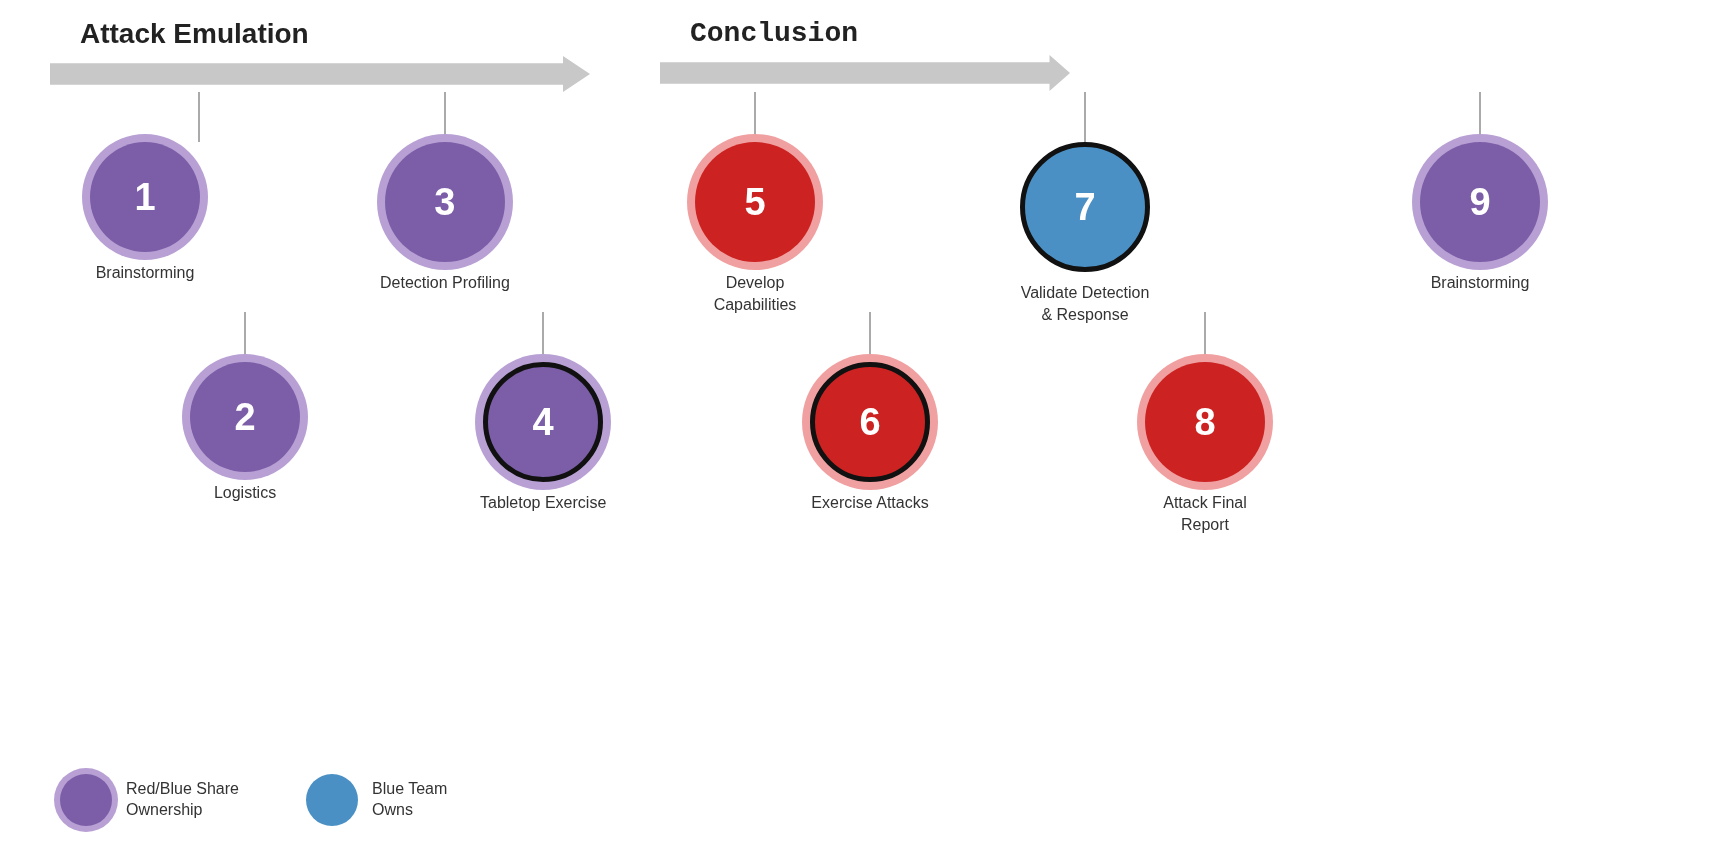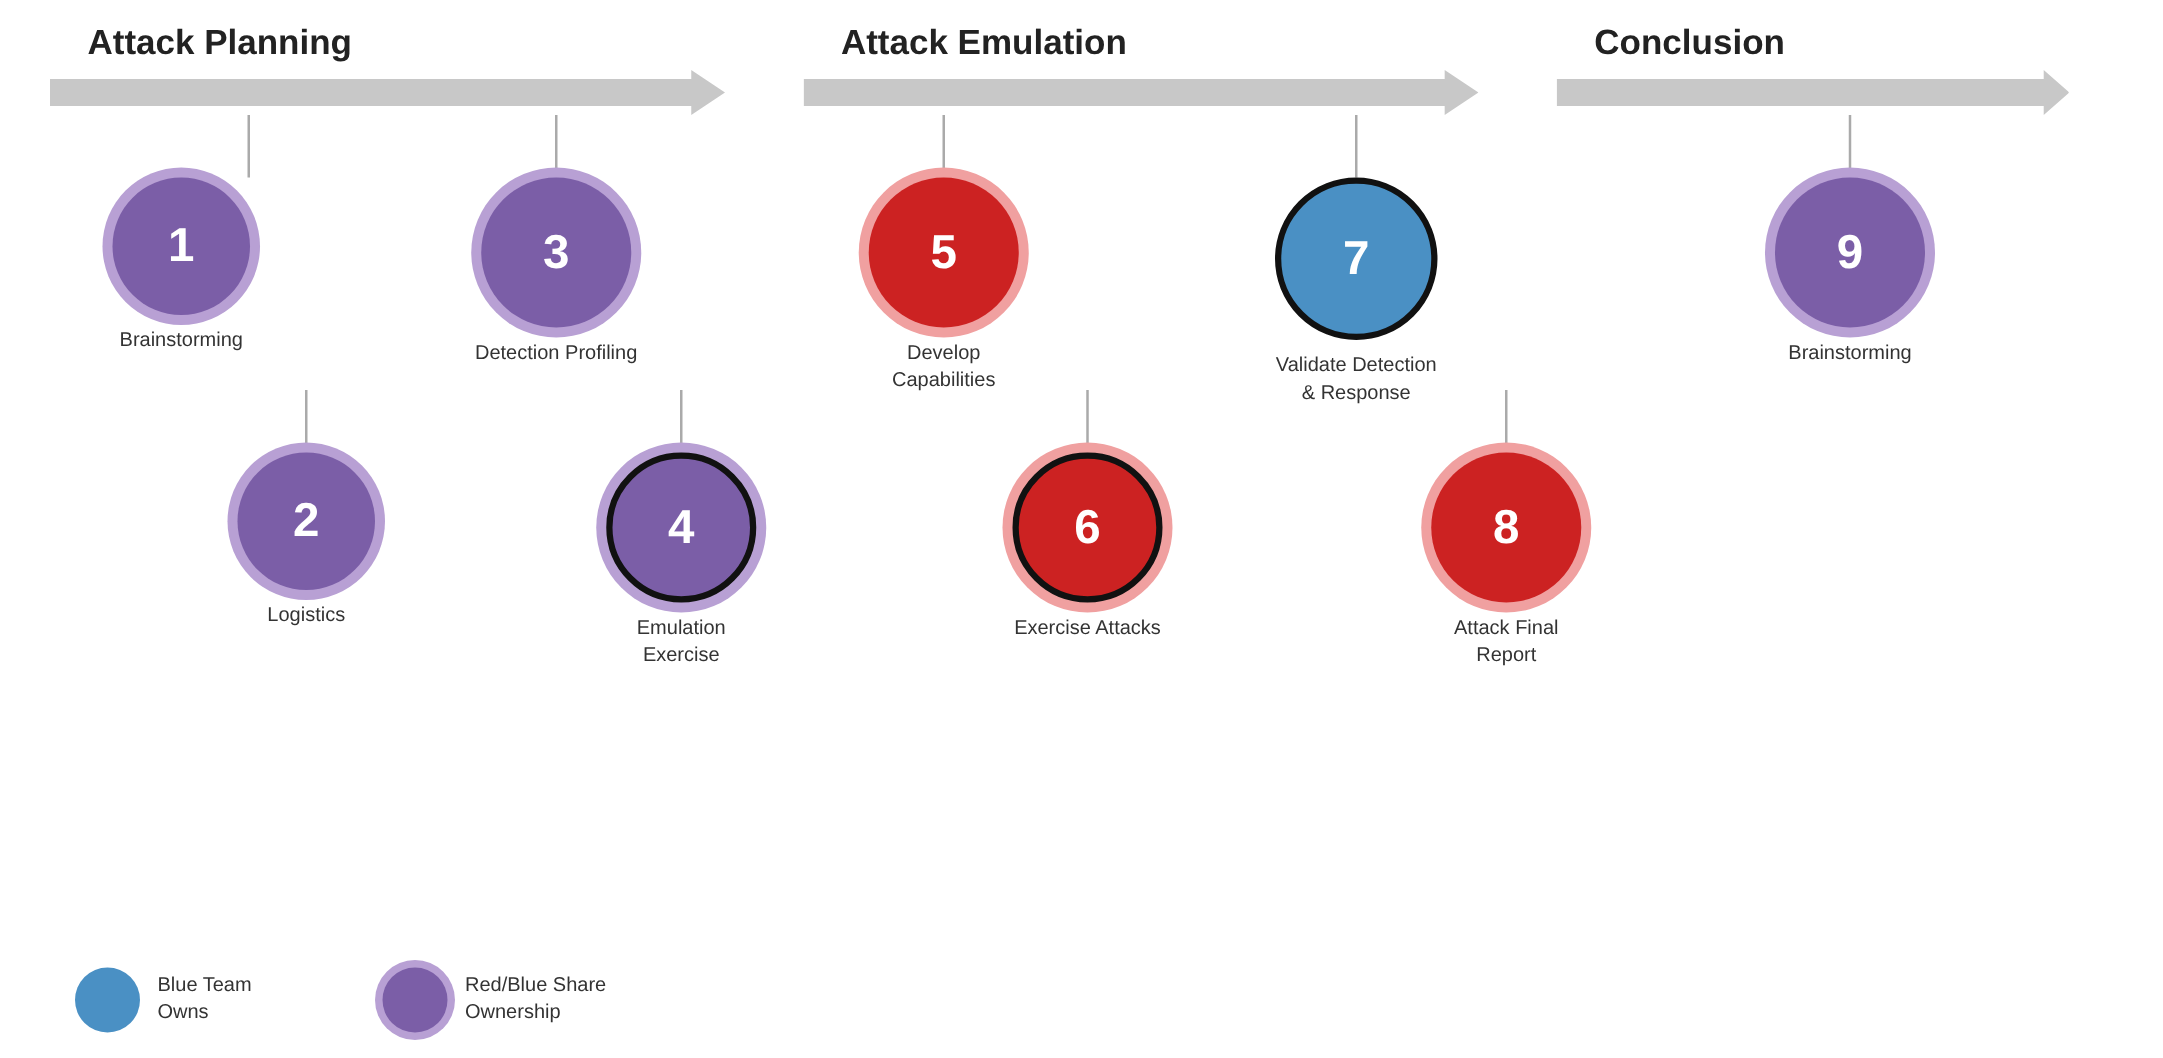--- a/index.html
+++ b/index.html
@@ -213,35 +213,29 @@
       flex: 1;
     }
   </style>
 </head>
 <body>
 
 <div class="main-container">
 
   <div class="phases-row">
 
-    <div class="phase-section planning">
-      <div class="phase-title">Attack Planning</div>
-      <div style="display:flex; align-items:center;">
-        <div class="arrow-body planning"></div>
-      </div>
-    </div>
 
     <div class="phase-section emulation" style="margin-left: 10px; text-align: center;">
       <div class="phase-title">Attack Emulation</div>
       <div style="display:flex; align-items:center;">
         <div class="arrow-body emulation"></div>
       </div>
     </div>
 
-    <div class="phase-section conclusion" style="margin-left: 10px;">
+    <div class="phase-section conclusion" style="margin-left: 10px; font-family: Liberation Mono, monospace;">
       <div class="phase-title">Conclusion</div>
       <div style="display:flex; align-items:center;">
         <div class="arrow-body conclusion"></div>
       </div>
     </div>
 
   </div>
 
   <div class="nodes-container">
 
@@ -267,21 +261,21 @@
         <span>3</span>
       </div>
       <div class="node-label">Detection Profiling</div>
     </div>
 
     <div class="node-group" style="left: 480px; top: 220px;">
       <div style="height: 50px; width:2px; background:#aaa; margin: 0 auto;"></div>
       <div class="circle purple-outlined" style="width:120px; height:120px;">
         <span>4</span>
       </div>
-      <div class="node-label">Emulation Exercise</div>
+      <div class="node-label">Tabletop Exercise</div>
     </div>
 
     <div class="node-group" style="left: 690px; top: 0;">
       <div style="height: 50px; width:2px; background:#aaa; margin: 0 auto;"></div>
       <div class="circle red" style="width:120px; height:120px;">
         <span>5</span>
       </div>
       <div class="node-label">Develop Capabilities</div>
     </div>
 
@@ -313,30 +307,30 @@
       <div style="height: 50px; width:2px; background:#aaa; margin: 0 auto;"></div>
       <div class="circle purple" style="width:120px; height:120px;">
         <span>9</span>
       </div>
       <div class="node-label">Brainstorming</div>
     </div>
 
   </div>
 
   <div class="legend-row">
+
+    <div class="legend-item">
+      <div class="legend-circle purple"></div>
+      <div class="legend-text">Red/Blue Share Ownership</div>
+    </div>
 
     <div class="legend-item">
       <div class="legend-circle blue"></div>
       <div class="legend-text">Blue Team Owns</div>
     </div>
 
-    <div class="legend-item">
-      <div class="legend-circle purple"></div>
-      <div class="legend-text">Red/Blue Share Ownership</div>
-    </div>
-
 
     <div class="legend-spacer"></div>
 
 
   </div>
 
 </div>
 
 </body></html>

